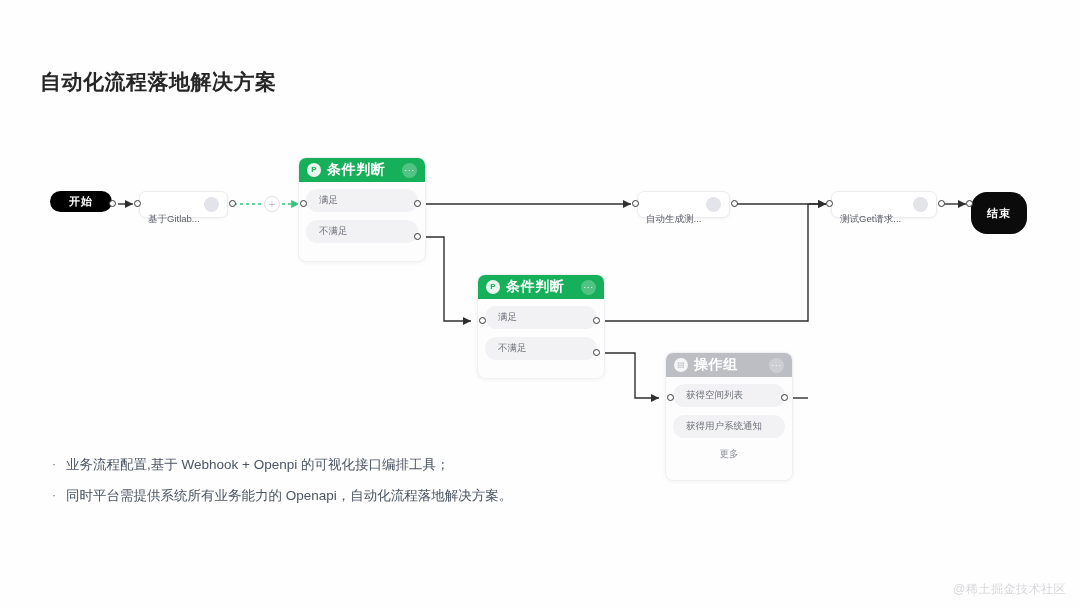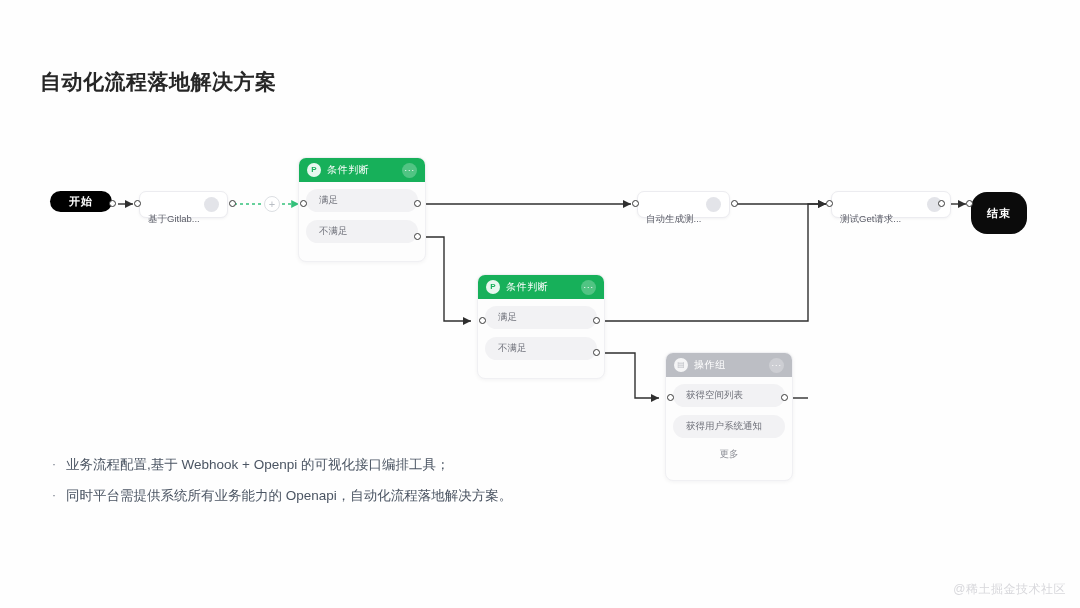--- a/index.html
+++ b/index.html
@@ -36,39 +36,39 @@
     border-radius: 7px; height: 27px; display: flex; align-items: center;
     padding: 0 8px; box-shadow: 0 1px 3px rgba(20,20,40,0.05);
   }
   .card .label { font-size: 9.5px; color: #595b66; white-space: nowrap; margin-top: 29px; }
   .card .avatar {
     width: 15px; height: 15px; border-radius: 50%;
     background: #e3e4e9; margin-left: auto;
   }
   #node-gitlab { left: 139px; top: 191px; width: 89px; }
   #node-autotest { left: 637px; top: 191px; width: 93px; }
-  #node-getreq   { left: 831px; top: 191px; width: 120px; }
+  #node-getreq   { left: 831px; top: 191px; width: 106px; }
 
   
   .group {
     position: absolute; background: #fdfdfd; border: 1px solid #f0f0f3;
     border-radius: 8px; box-shadow: 0 1px 4px rgba(20,20,40,0.05);
     padding-bottom: 18px; overflow: hidden;
   }
   .group-head {
     height: 24px; display: flex; align-items: center; padding: 0 8px; gap: 6px;
   }
   .group-head .gicon {
     width: 14px; height: 14px; border-radius: 50%;
     background: rgba(255,255,255,0.9);
     display: flex; align-items: center; justify-content: center;
     font-size: 8px; line-height: 1; font-weight: bold;
   }
   .group-head .gtitle {
-    font-size: 10px; font-weight: normal; color: #ffffff; letter-spacing: 0.6px;
+    font-size: 14px; font-weight: bold; color: #ffffff; letter-spacing: 0.6px;
   }
   .group-head .gmenu {
     margin-left: auto; width: 15px; height: 15px; border-radius: 50%;
     background: rgba(255,255,255,0.25);
     display: flex; align-items: center; justify-content: center;
     color: #ffffff; font-size: 9px; line-height: 1; letter-spacing: 0.5px;
   }
   .group-body { padding: 7px 7px 0 7px; display: flex; flex-direction: column; gap: 8px; }
   .row {
     background: #f2f2f4; border-radius: 13px; height: 23px;

